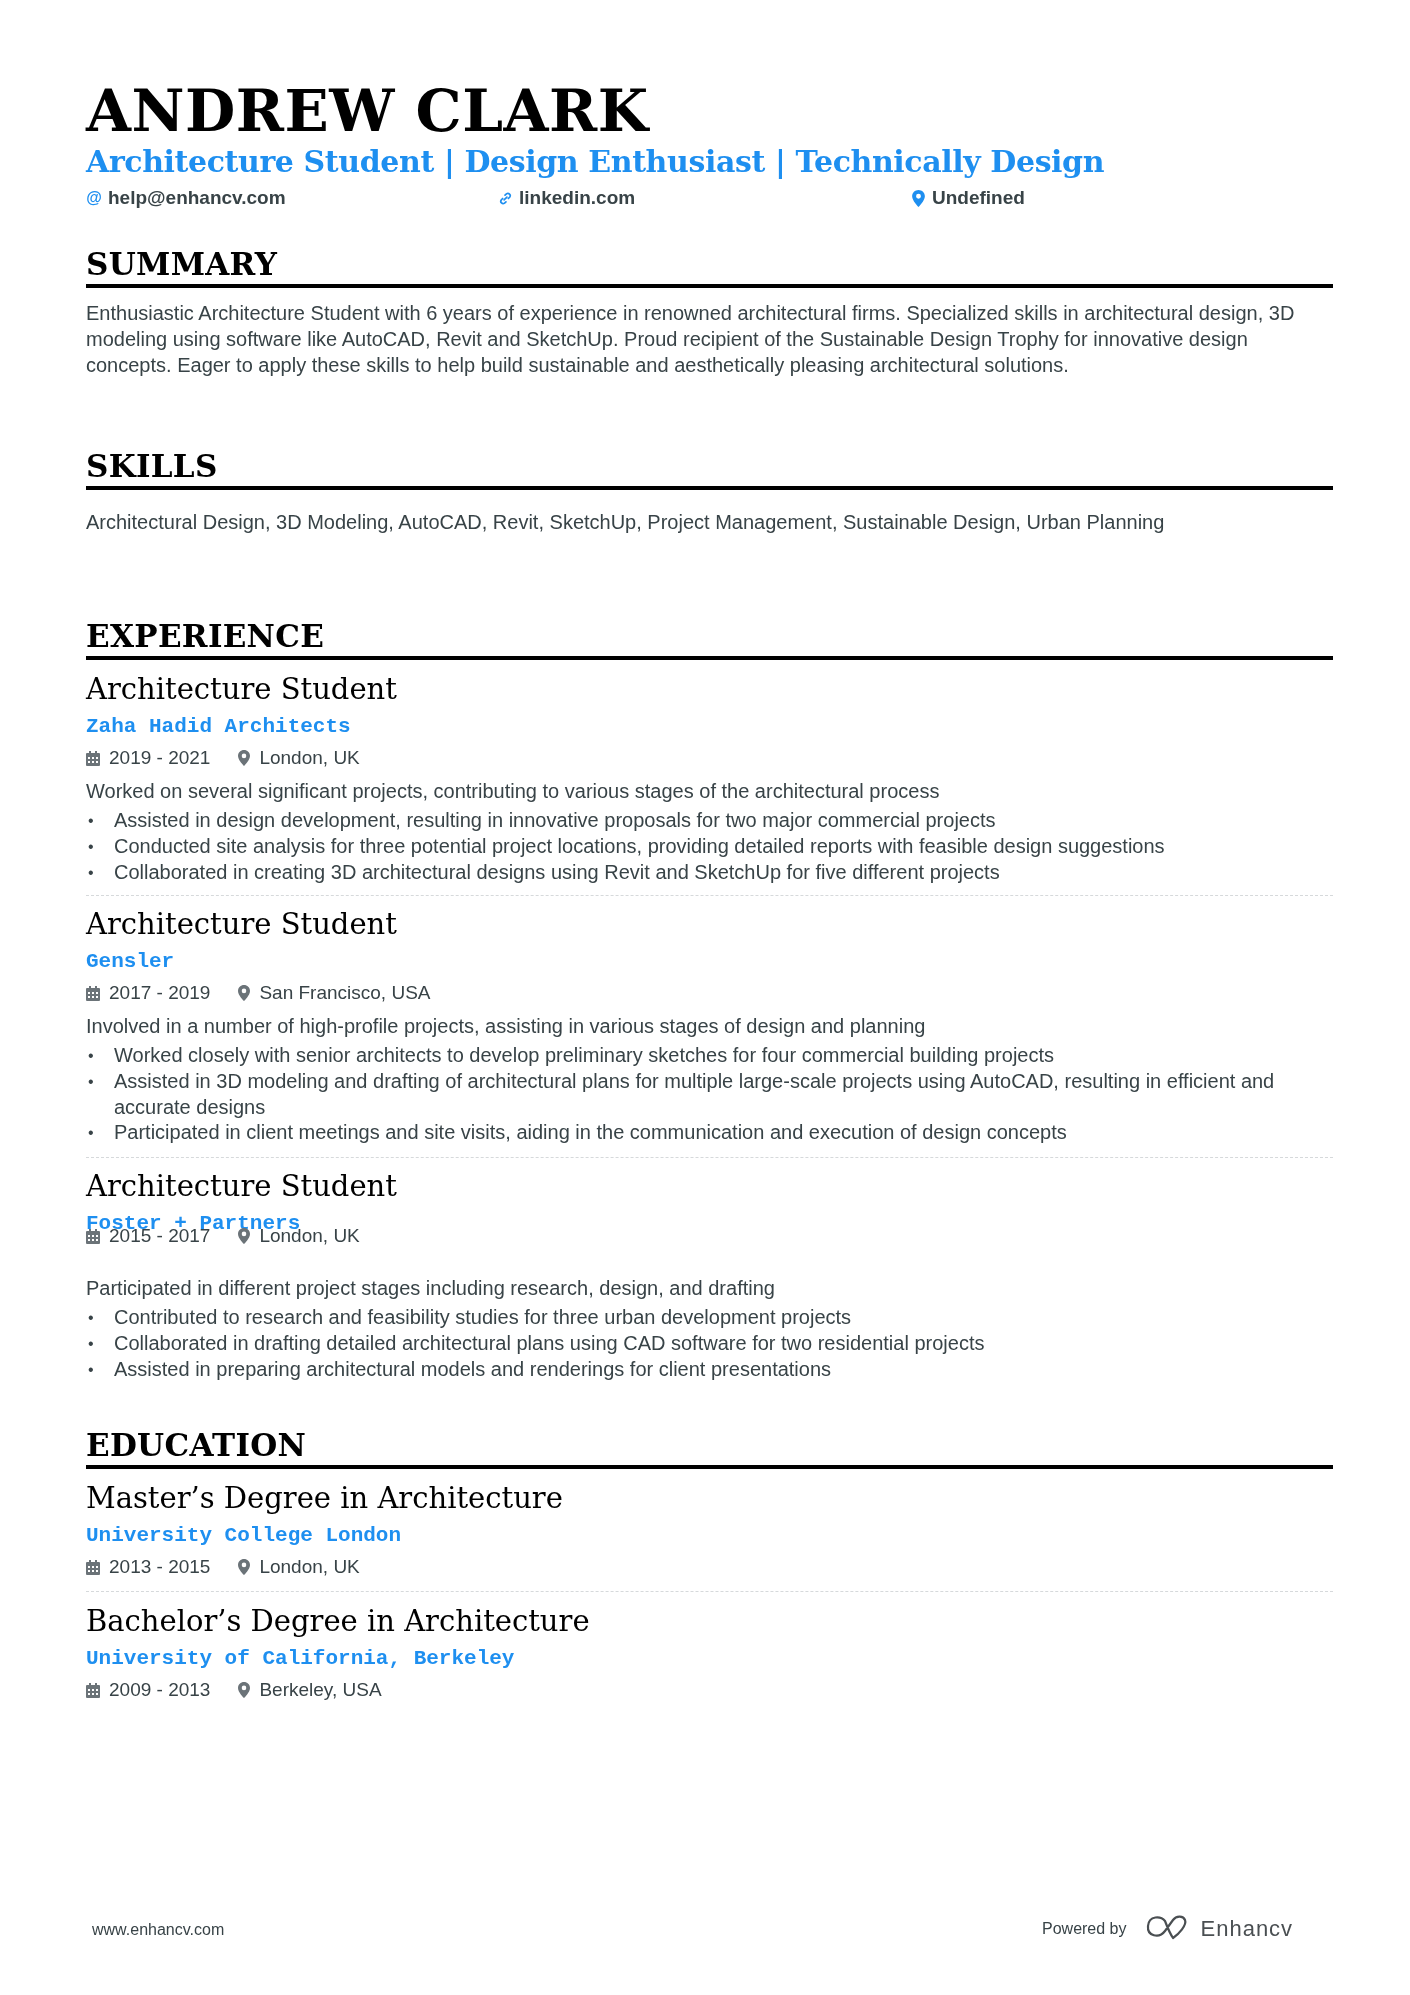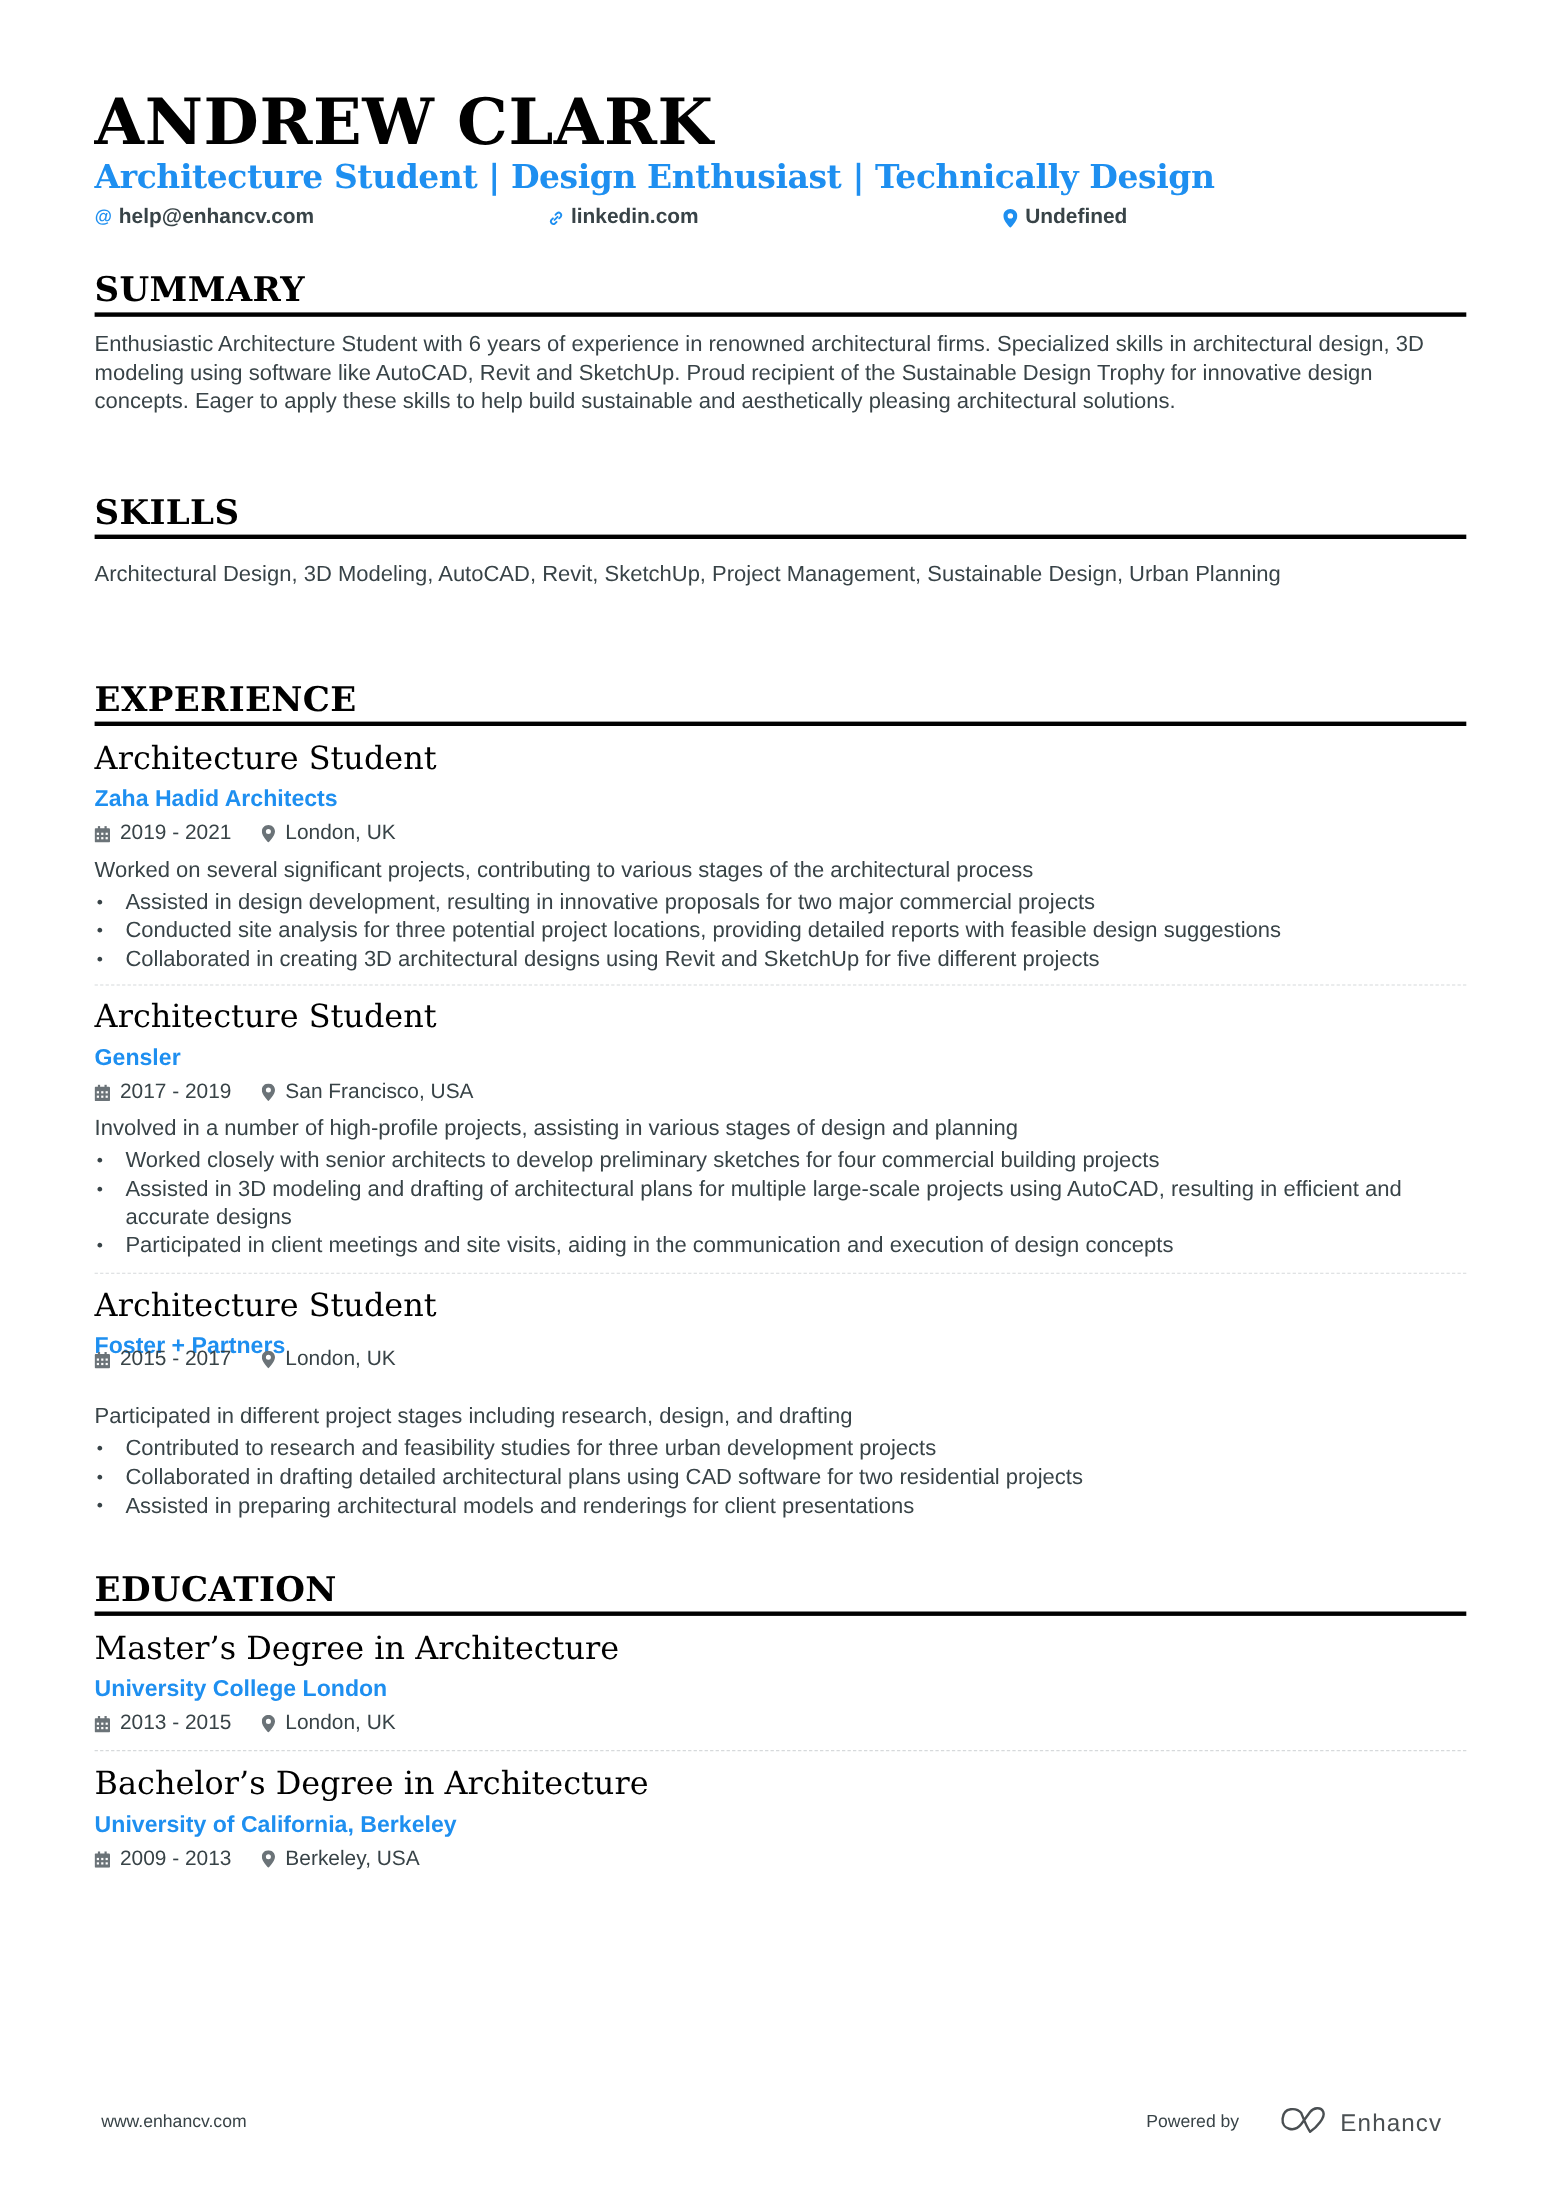--- a/index.html
+++ b/index.html
@@ -12,32 +12,32 @@
   .contacts { position: absolute; top: 186px; left: 0; width: 1247px; height: 24px; }
   .contact { position: absolute; top: 0; display: flex; align-items: center; gap: 6px; font-size: 19px; font-weight: 700; color: #384347; line-height: 24px; white-space: nowrap; }
   .contact .ic { color: #1e8ff0; font-size: 16px; width: 16px; display: inline-flex; justify-content: center; align-items: center; }
 
   .section-title { position: absolute; left: 0; font-family: "DejaVu Serif", "Liberation Serif", serif; font-weight: 700; font-size: 31px; color: #000; line-height: 40px; letter-spacing: 0.3px; white-space: nowrap; }
   .rule { position: absolute; left: 0; width: 1247px; height: 4px; background: #000; }
 
   .para { position: absolute; left: 0; width: 1247px; font-size: 20px; line-height: 25.8px; color: #384347; }
 
   .job-title { position: absolute; left: 0; font-family: "DejaVu Serif", "Liberation Serif", serif; font-size: 29px; color: #000; line-height: 36px; white-space: nowrap; }
-  .company { position: absolute; left: 0; font-size: 21px; font-weight: 700; color: #1e8ff0; line-height: 26px; white-space: nowrap; }
+  .company { position: absolute; left: 0; font-size: 21px; font-weight: 700; color: #1e8ff0; line-height: 26px; white-space: nowrap; font-family: Liberation Mono, monospace; }
   .meta { position: absolute; left: 0; display: flex; align-items: center; font-size: 19px; color: #384347; line-height: 24px; white-space: nowrap; }
   .meta .m { display: flex; align-items: center; gap: 9px; margin-right: 28px; }
   .meta svg { display: block; }
   .desc { position: absolute; left: 0; font-size: 20px; color: #384347; line-height: 26px; white-space: nowrap; }
   .bullets { position: absolute; left: 0; width: 1247px; list-style: none; }
   .bullets li { position: relative; padding-left: 28px; font-size: 20px; line-height: 25.8px; color: #384347; }
   .bullets li::before { content: "•"; position: absolute; left: 2px; top: 0; color: #384347; font-size: 16px; }
   .dashed { position: absolute; left: 0; width: 1247px; height: 0; border-top: 1.5px dashed #d6d9db; }
 
   .footer-left { position: absolute; left: 92px; top: 1920px; font-size: 16px; color: #384347; line-height: 20px; }
-  .footer-right { position: absolute; left: 1042px; top: 1914px; display: flex; align-items: center; gap: 36px; }
+  .footer-right { position: absolute; left: 1042px; top: 1914px; display: flex; align-items: center; gap: 18px; }
   .footer-right .powered { font-size: 16px; color: #384347; line-height: 20px; }
   .brand { display: flex; align-items: center; gap: 10px; }
   .brand-name { font-size: 22px; color: #4a4f52; letter-spacing: 1px; line-height: 24px; text-align: right; }
 </style>
 </head>
 <body>
 
 <div class="page">
 
   <div class="name">ANDREW CLARK</div>

